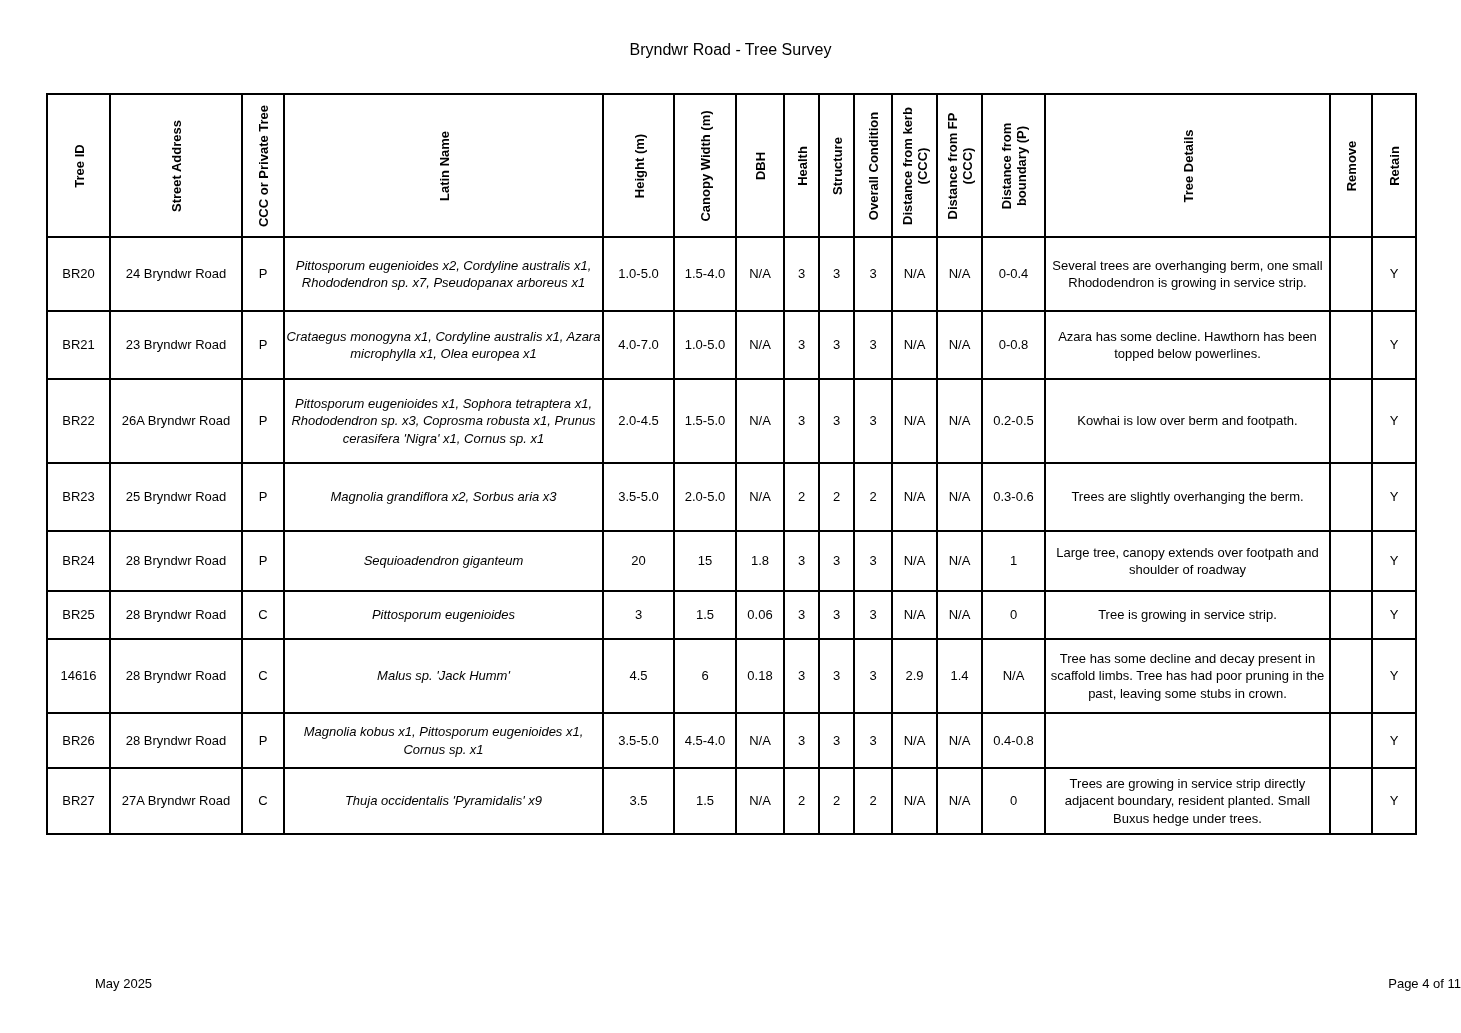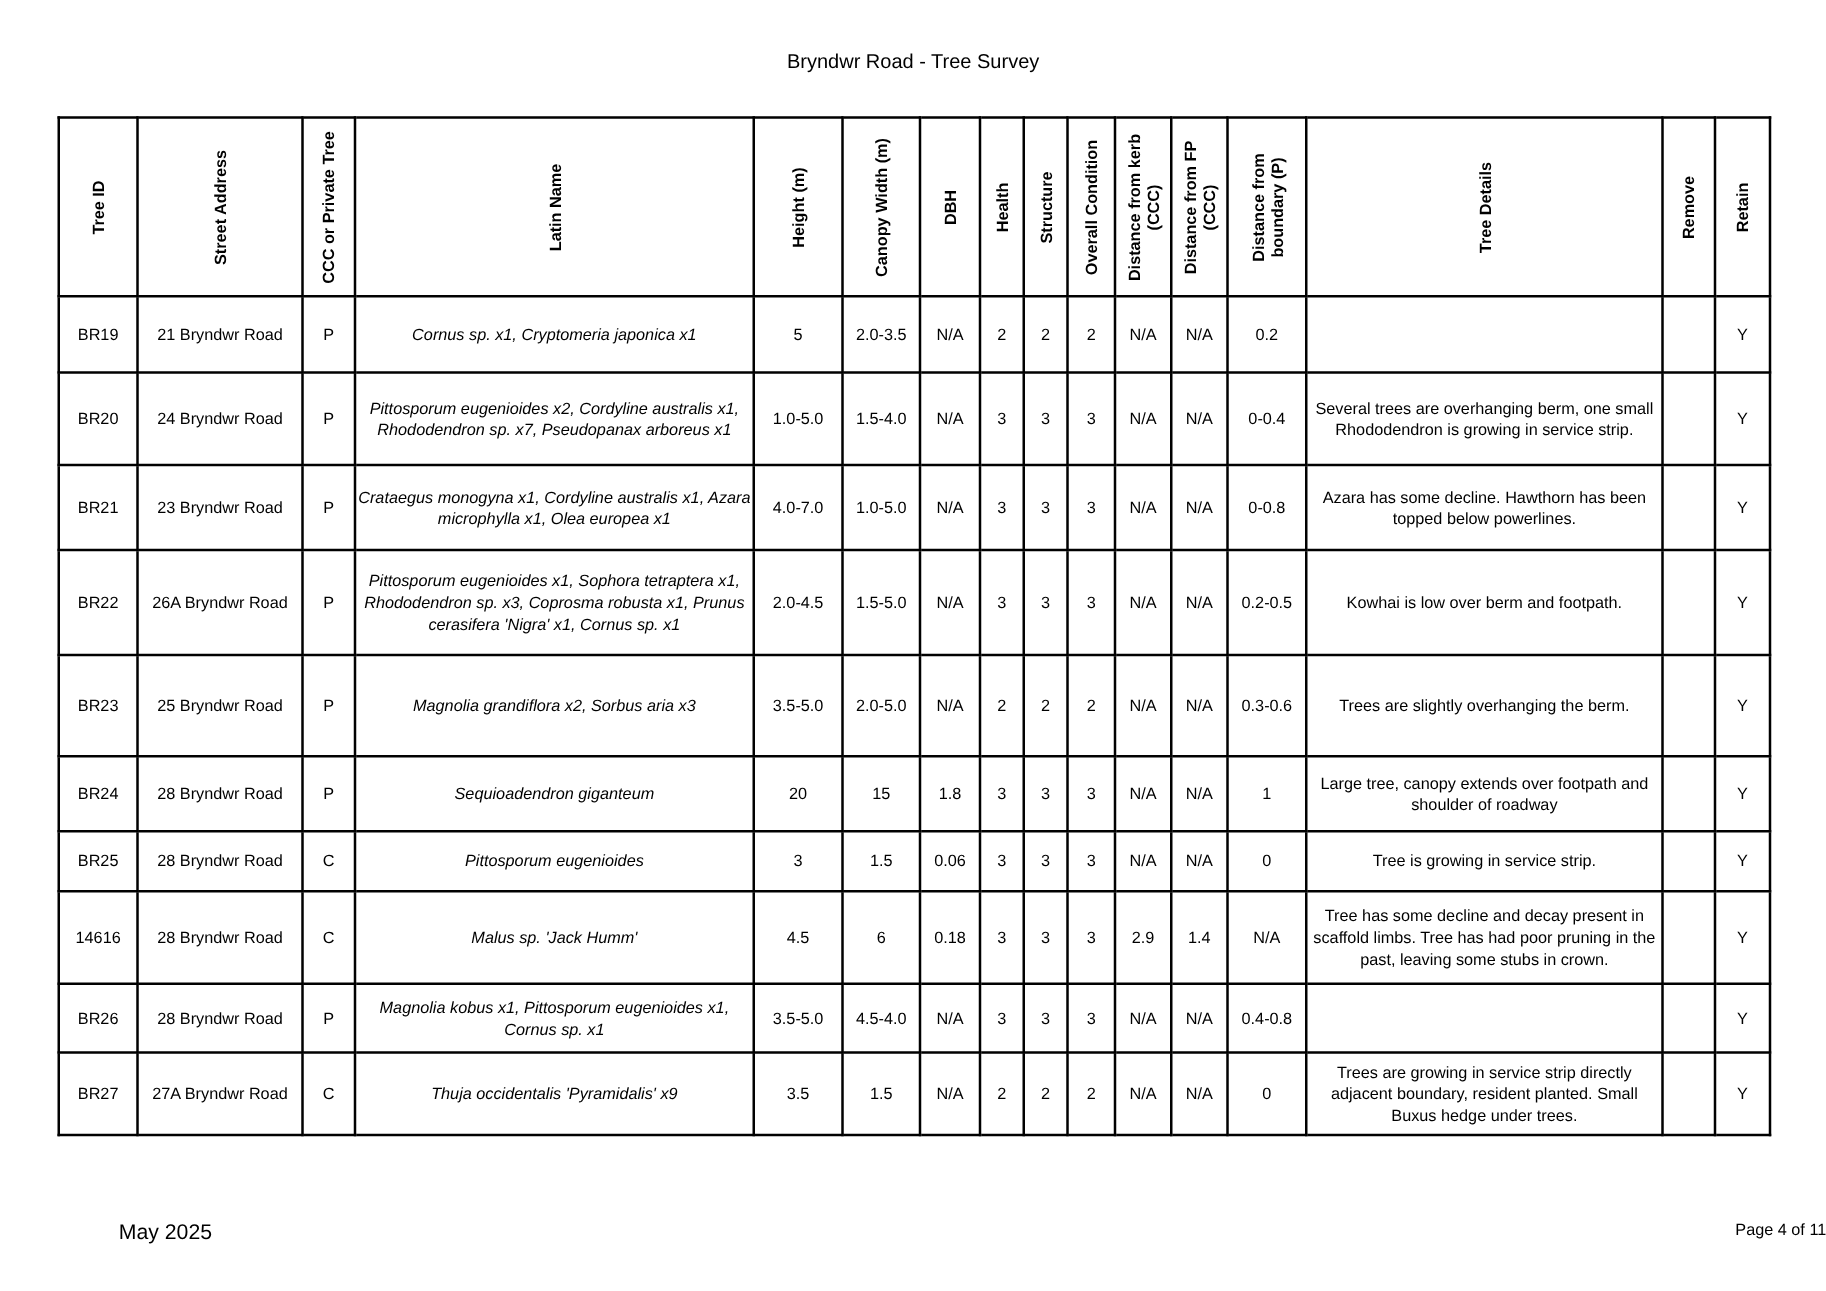--- a/index.html
+++ b/index.html
@@ -24,21 +24,21 @@
   table.survey th { height: 141px; font-weight: bold; position: relative; }
   .vhead {
     position: absolute; left: 50%; bottom: 6px;
     transform-origin: 0 0;
     transform: rotate(-90deg) translate(0, -50%);
     white-space: nowrap; text-align: center; font-size: 13px; line-height: 15px;
   }
   .vhead.center { bottom: auto; top: 50%; transform: translate(-50%, -50%) rotate(-90deg); transform-origin: 50% 50%; }
   td.latin { font-style: italic; padding: 0 4px; }
   td.details { padding: 0 2px; }
-  .footer-date { position: absolute; left: 95px; top: 976px; font-size: 17px; }
+  .footer-date { position: absolute; left: 95px; top: 976px; font-size: 13px; }
   .footer-page { position: absolute; left: 0; width: 1461px; top: 976px; text-align: right; font-size: 13px; }
 </style>
 </head>
 <body>
 
 <div class="page-title">Bryndwr Road - Tree Survey</div>
 
 <table class="survey">
   <colgroup>
     <col style="width:63px">
@@ -104,38 +104,20 @@
         </th>
         <th>
           <span class="vhead center">Remove</span>
         </th>
         <th>
           <span class="vhead center">Retain</span>
         </th>
       </tr>
   </thead>
   <tbody id="table-body">
-      <tr style="height: 61px;">
-        <td>BR19</td>
-        <td>21 Bryndwr Road</td>
-        <td>P</td>
-        <td class="latin">Cornus sp. x1, Cryptomeria japonica x1</td>
-        <td>5</td>
-        <td>2.0-3.5</td>
-        <td>N/A</td>
-        <td>2</td>
-        <td>2</td>
-        <td>2</td>
-        <td>N/A</td>
-        <td>N/A</td>
-        <td>0.2</td>
-        <td class="details"></td>
-        <td></td>
-        <td>Y</td>
-      </tr>
       <tr style="height: 74px;">
         <td>BR20</td>
         <td>24 Bryndwr Road</td>
         <td>P</td>
         <td class="latin">Pittosporum eugenioides x2, Cordyline australis x1, Rhododendron sp. x7, Pseudopanax arboreus x1</td>
         <td>1.0-5.0</td>
         <td>1.5-4.0</td>
         <td>N/A</td>
         <td>3</td>
         <td>3</td>
@@ -176,21 +158,21 @@
         <td>3</td>
         <td>3</td>
         <td>3</td>
         <td>N/A</td>
         <td>N/A</td>
         <td>0.2-0.5</td>
         <td class="details">Kowhai is low over berm and footpath.</td>
         <td></td>
         <td>Y</td>
       </tr>
-      <tr style="height: 81px;">
+      <tr style="height: 68px;">
         <td>BR23</td>
         <td>25 Bryndwr Road</td>
         <td>P</td>
         <td class="latin">Magnolia grandiflora x2, Sorbus aria x3</td>
         <td>3.5-5.0</td>
         <td>2.0-5.0</td>
         <td>N/A</td>
         <td>2</td>
         <td>2</td>
         <td>2</td>

